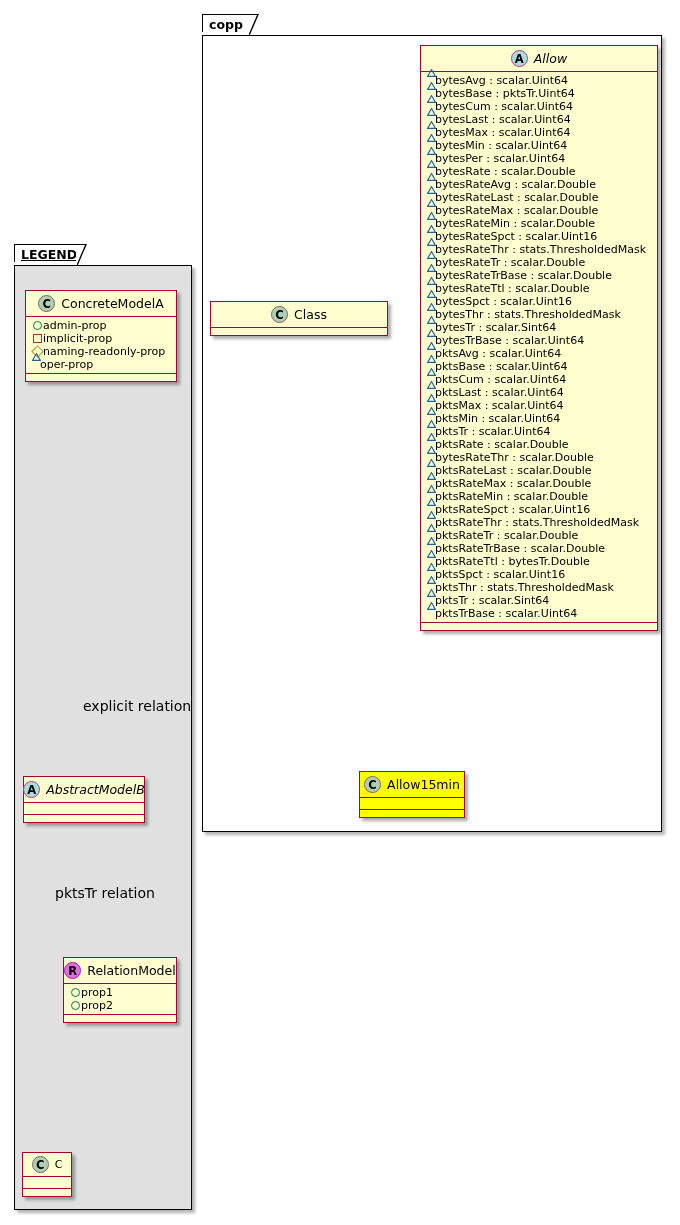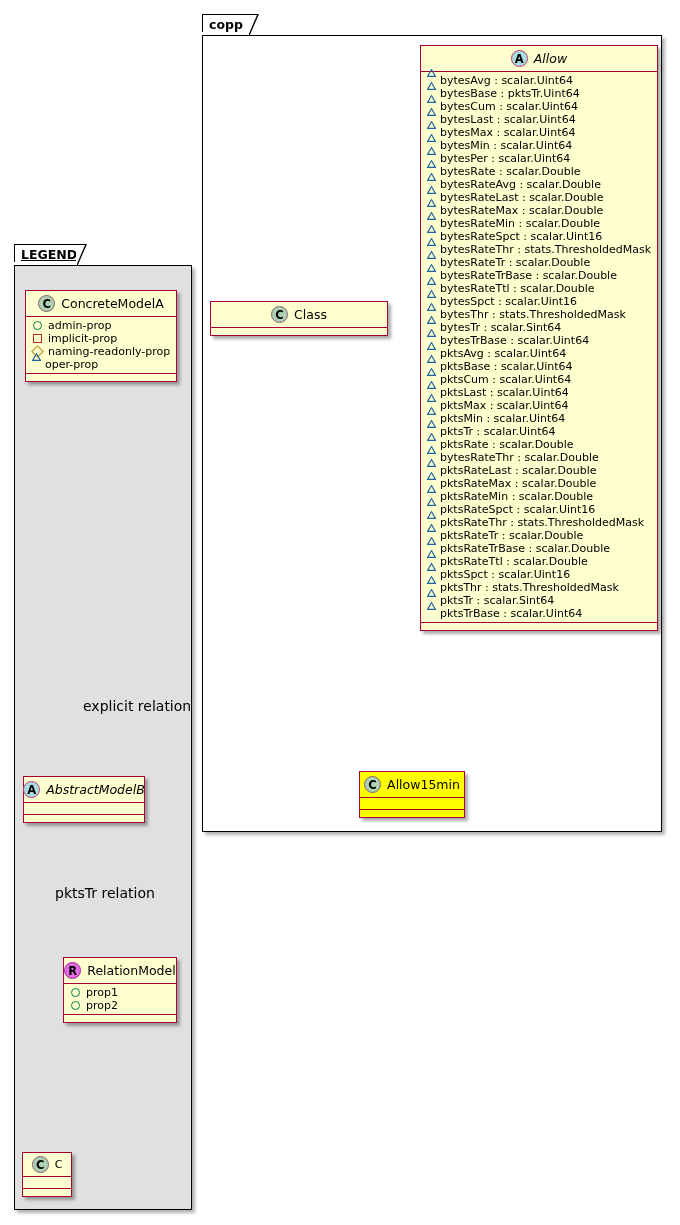--- a/index.html
+++ b/index.html
@@ -51,21 +51,21 @@
     padding:4px 8px 4px 8px;
     border-bottom:1.3px solid #A80036;
     font-size:12.5px;color:#000;white-space:nowrap;
   }
   .uml .hdr.italic{font-style:italic;}
   .uml .attrs{
     border-bottom:1.3px solid #A80036;
     padding:2px 0 2px 0;
   }
   .uml .attr{
-    display:flex;align-items:center;gap:5px;
+    display:flex;align-items:center;
     padding:0 6px;height:13px;line-height:13px;
     font-size:11px;color:#000;white-space:nowrap;
   }
   .uml .emptyrow{height:7px;}
 
   
   .uml.hl{background:#FFFF00;}
   .uml.hl .hdr{border-bottom:1.3px solid #A80036;}
 
   
@@ -544,21 +544,21 @@
             </svg>
           </span>
           <span>pktsRateTrBase : scalar.Double</span>
         </div>
         <div class="attr">
           <span class="mk tri">
             <svg width="9" height="8" viewBox="0 0 9 8">
               <path d="M4.5,0.6 L8.4,7.4 L0.6,7.4 Z" fill="none" stroke="#1963A0" stroke-width="1.1"></path>
             </svg>
           </span>
-          <span>pktsRateTtl : scalar.Double</span>
+          <span>pktsRateTtl : bytesTr.Double</span>
         </div>
         <div class="attr">
           <span class="mk tri">
             <svg width="9" height="8" viewBox="0 0 9 8">
               <path d="M4.5,0.6 L8.4,7.4 L0.6,7.4 Z" fill="none" stroke="#1963A0" stroke-width="1.1"></path>
             </svg>
           </span>
           <span>pktsSpct : scalar.Uint16</span>
         </div>
         <div class="attr">

